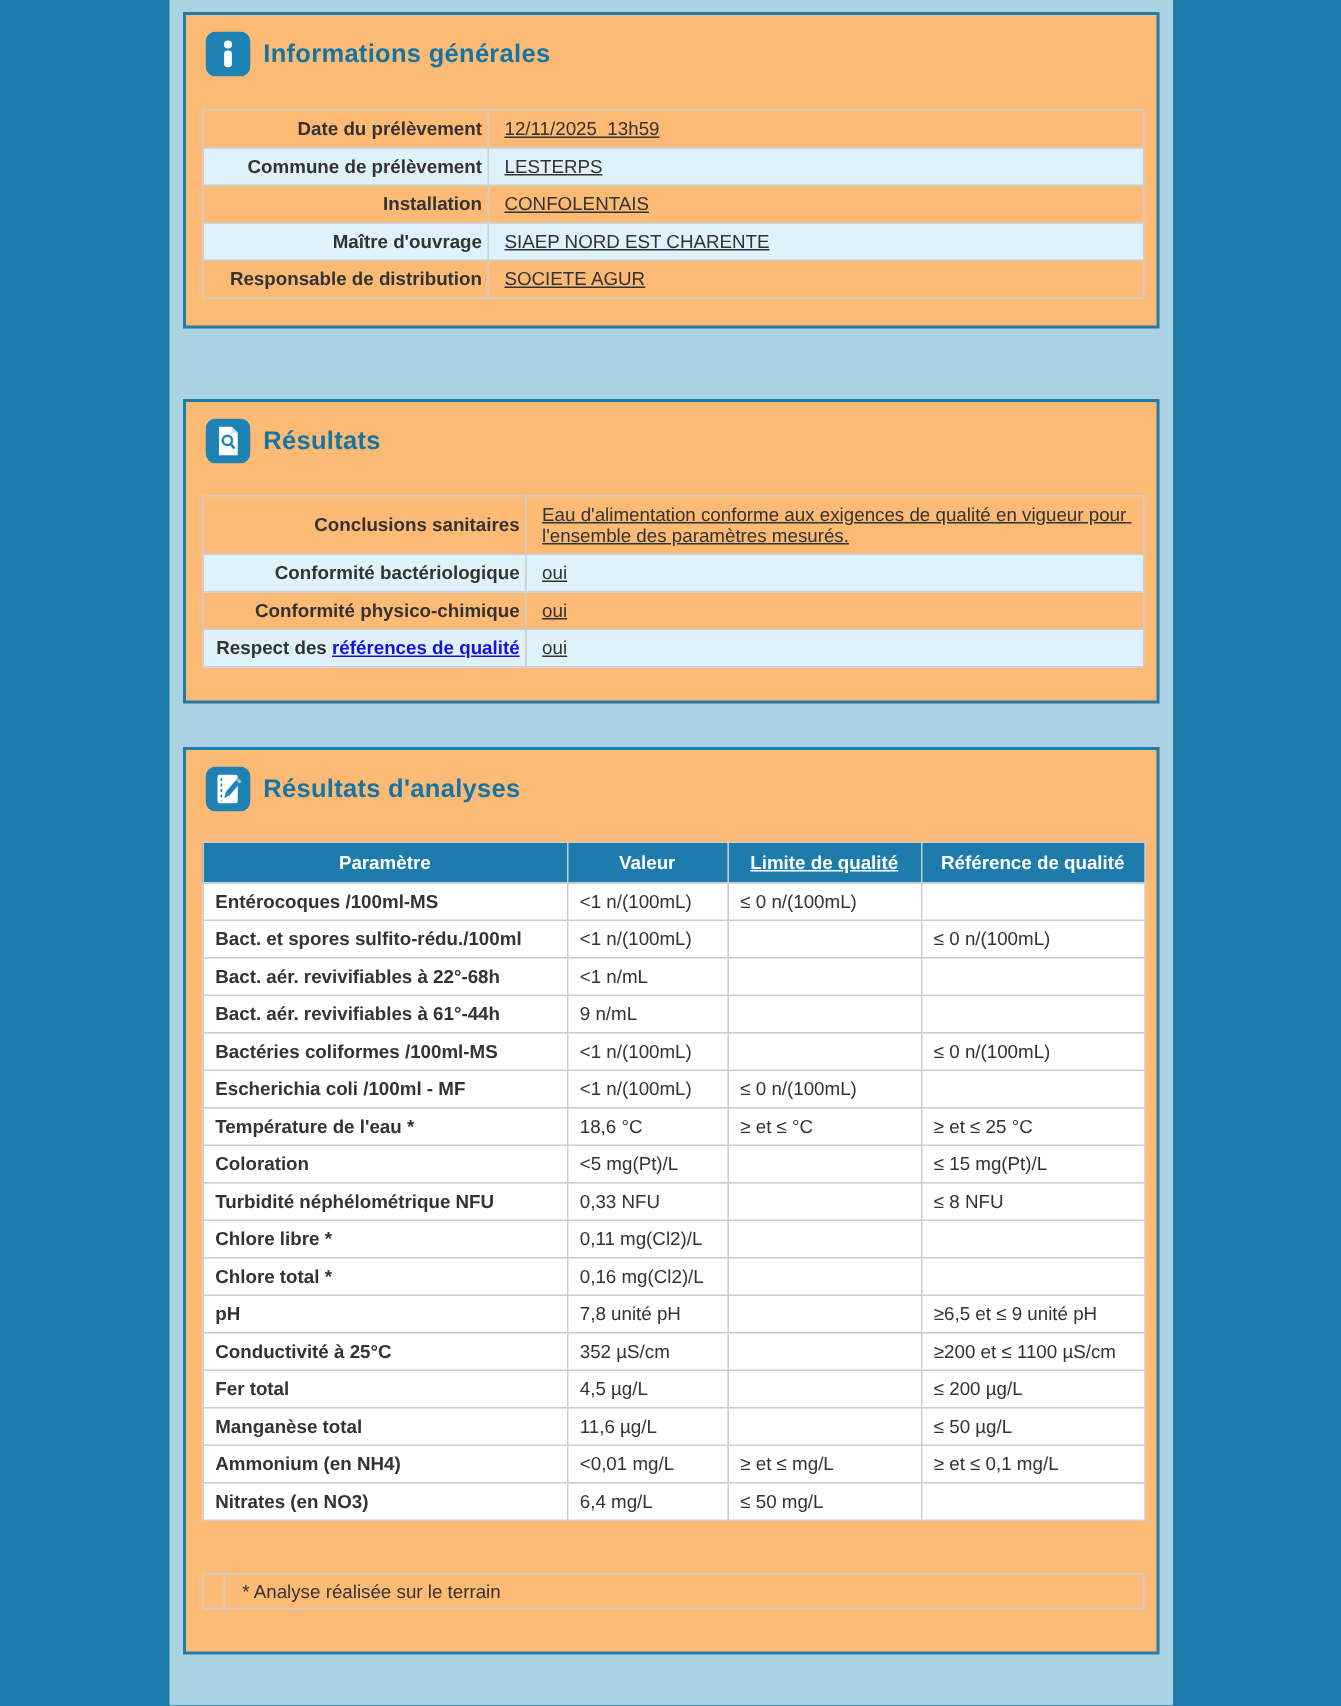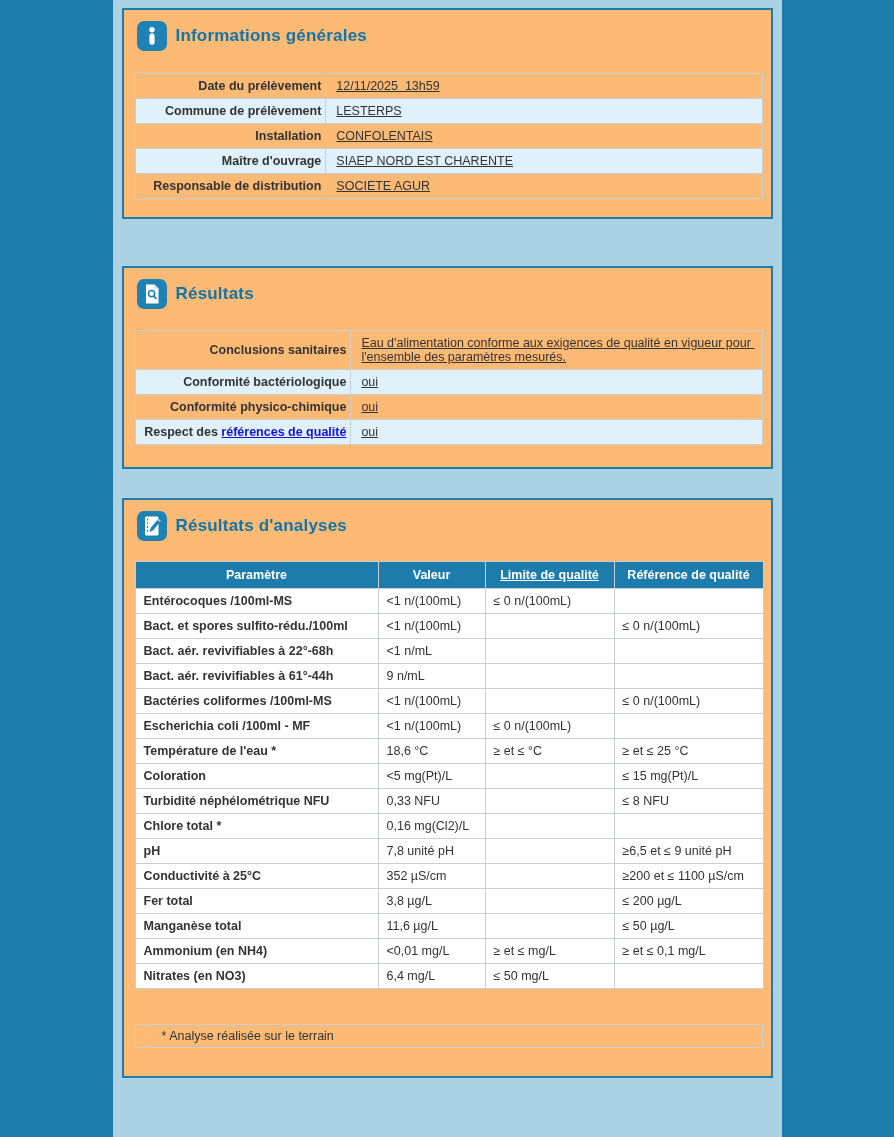--- a/index.html
+++ b/index.html
@@ -210,40 +210,46 @@
             <td></td>
             <td>≤ 15 mg(Pt)/L</td>
           </tr>
         <tr>
             <td class="param">Turbidité néphélométrique NFU</td>
             <td>0,33 NFU</td>
             <td></td>
             <td>≤ 8 NFU</td>
           </tr>
         <tr>
+            <td class="param">Chlore libre *</td>
+            <td>0,11 mg(Cl2)/L</td>
+            <td></td>
+            <td></td>
+          </tr>
+        <tr>
             <td class="param">Chlore total *</td>
             <td>0,16 mg(Cl2)/L</td>
             <td></td>
             <td></td>
           </tr>
         <tr>
             <td class="param">pH</td>
             <td>7,8 unité pH</td>
             <td></td>
             <td>≥6,5 et ≤ 9 unité pH</td>
           </tr>
         <tr>
             <td class="param">Conductivité à 25°C</td>
             <td>352 µS/cm</td>
             <td></td>
             <td>≥200 et ≤ 1100 µS/cm</td>
           </tr>
         <tr>
             <td class="param">Fer total</td>
-            <td>3,8 µg/L</td>
+            <td>4,5 µg/L</td>
             <td></td>
             <td>≤ 200 µg/L</td>
           </tr>
         <tr>
             <td class="param">Manganèse total</td>
             <td>11,6 µg/L</td>
             <td></td>
             <td>≤ 50 µg/L</td>
           </tr>
         <tr>

